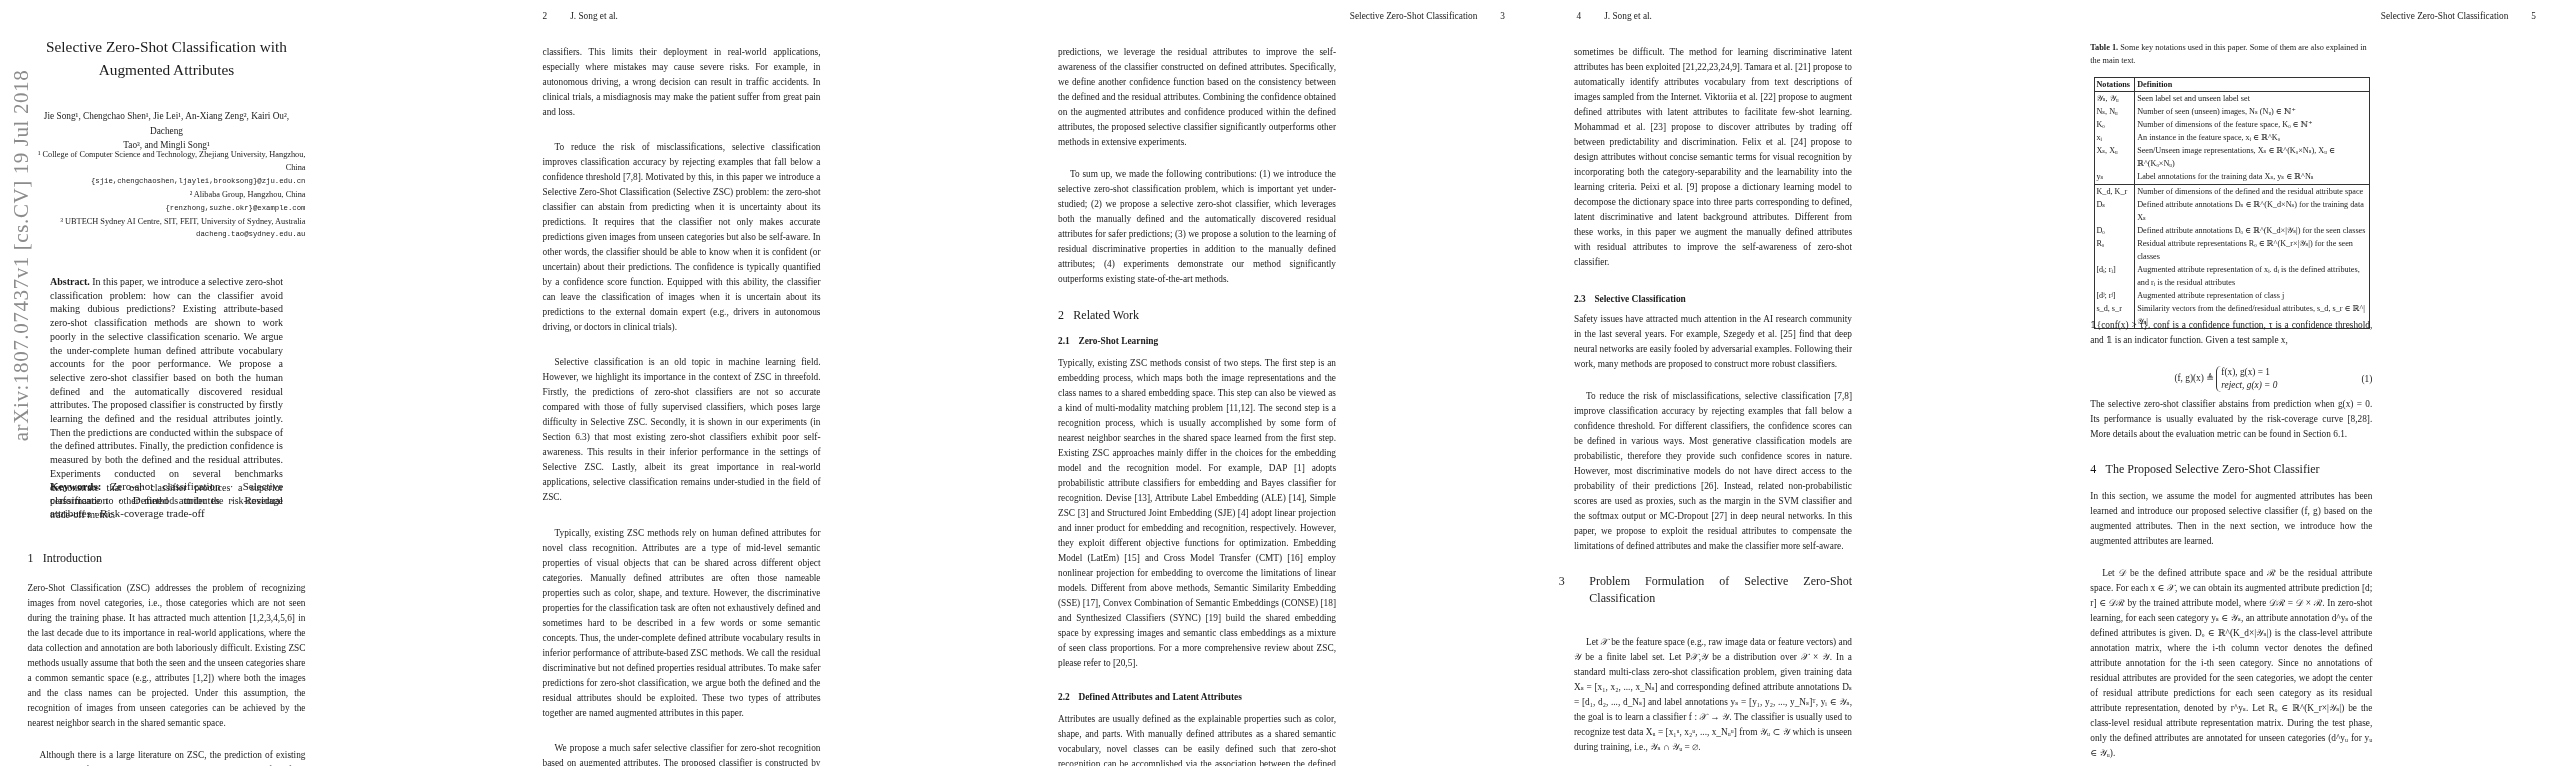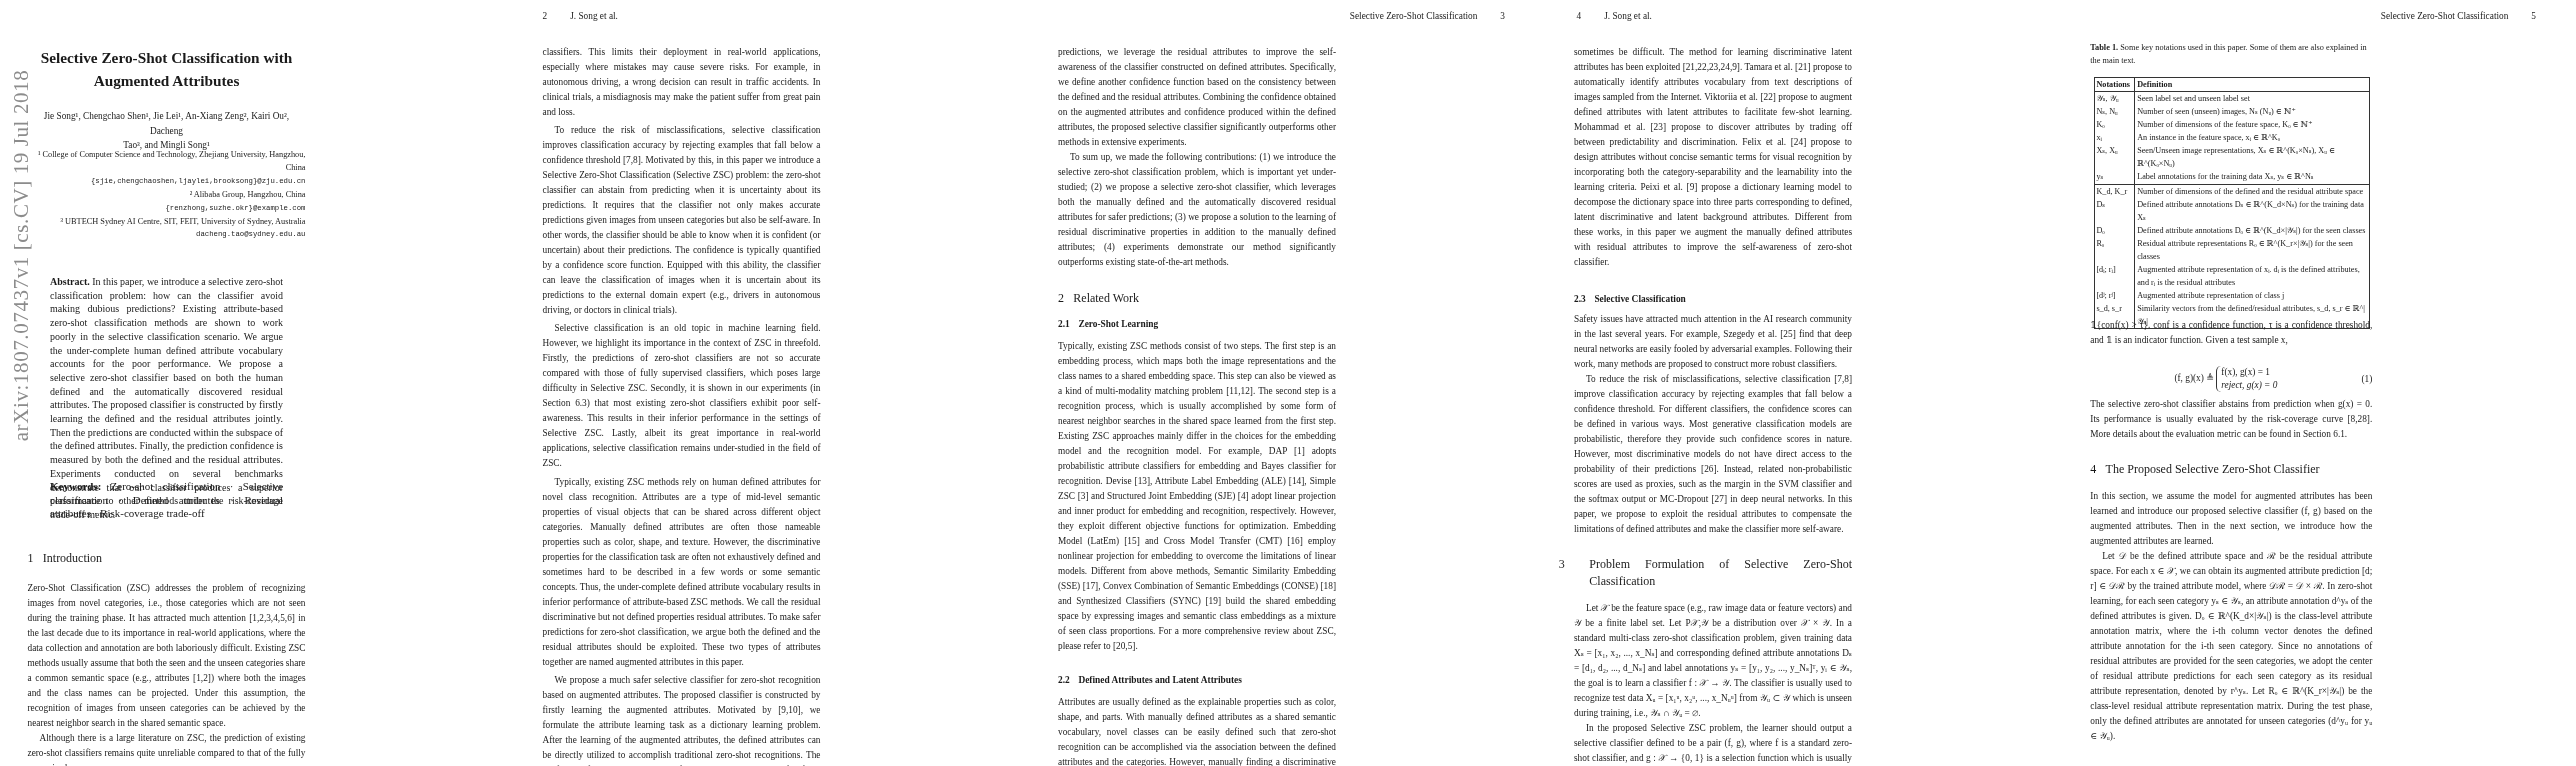--- a/index.html
+++ b/index.html
@@ -32,27 +32,27 @@
   .p5 .running-head { right: 40px; }
 
   .col { position: absolute; font-size: 9.3px; line-height: 15px; text-align: justify; hyphens: auto; }
   .p1 .col { left: 27.5px; width: 278px; }
   .p2 .col { left: 25.5px; width: 278px; }
   .p3 .col { left: 24px; width: 278px; }
   .p4 .col { left: 23px; width: 278px; }
   .p5 .col { left: 22.3px; width: 282px; }
 
   p { margin: 0; }
-  p.indent { text-indent: 12px; }
+  p.indent { text-indent: 12px; margin-top: 17px; }
   .gap { height: 3.2px; }
   b { font-weight: bold; }
 
   .title {
-    position: absolute; left: 27.5px; top: 36px; width: 278px; text-align: center;
-    font-size: 15.3px; line-height: 23px; font-weight: bold;
+    position: absolute; left: 27.5px; top: 25px; width: 278px; text-align: center;
+    font-size: 15.3px; line-height: 23px; font-weight: normal;
   }
   .authors { position: absolute; left: 27.5px; top: 109px; width: 278px; text-align: center; font-size: 9.3px; line-height: 14.7px; }
   .affil { position: absolute; left: 27.5px; top: 148px; width: 278px; text-align: right; font-size: 8.3px; line-height: 13.4px; }
   .mono { font-family: "Liberation Mono", "DejaVu Sans Mono", monospace; font-size: 7.3px; }
   .abstract { position: absolute; left: 50px; top: 275px; width: 233px; font-size: 10px; line-height: 13.7px; text-align: justify; }
   .keywords { position: absolute; left: 50px; top: 480px; width: 233px; font-size: 11px; line-height: 13.7px; text-align: justify; }
 
   h2.sec { margin: 0; font-size: 12px; font-weight: normal; line-height: 16.6px; }
   h2.sec .num { display: inline-block; width: 15.3px; }
   h3.sub { margin: 0; font-size: 9.4px; font-weight: bold; line-height: 14px; }

